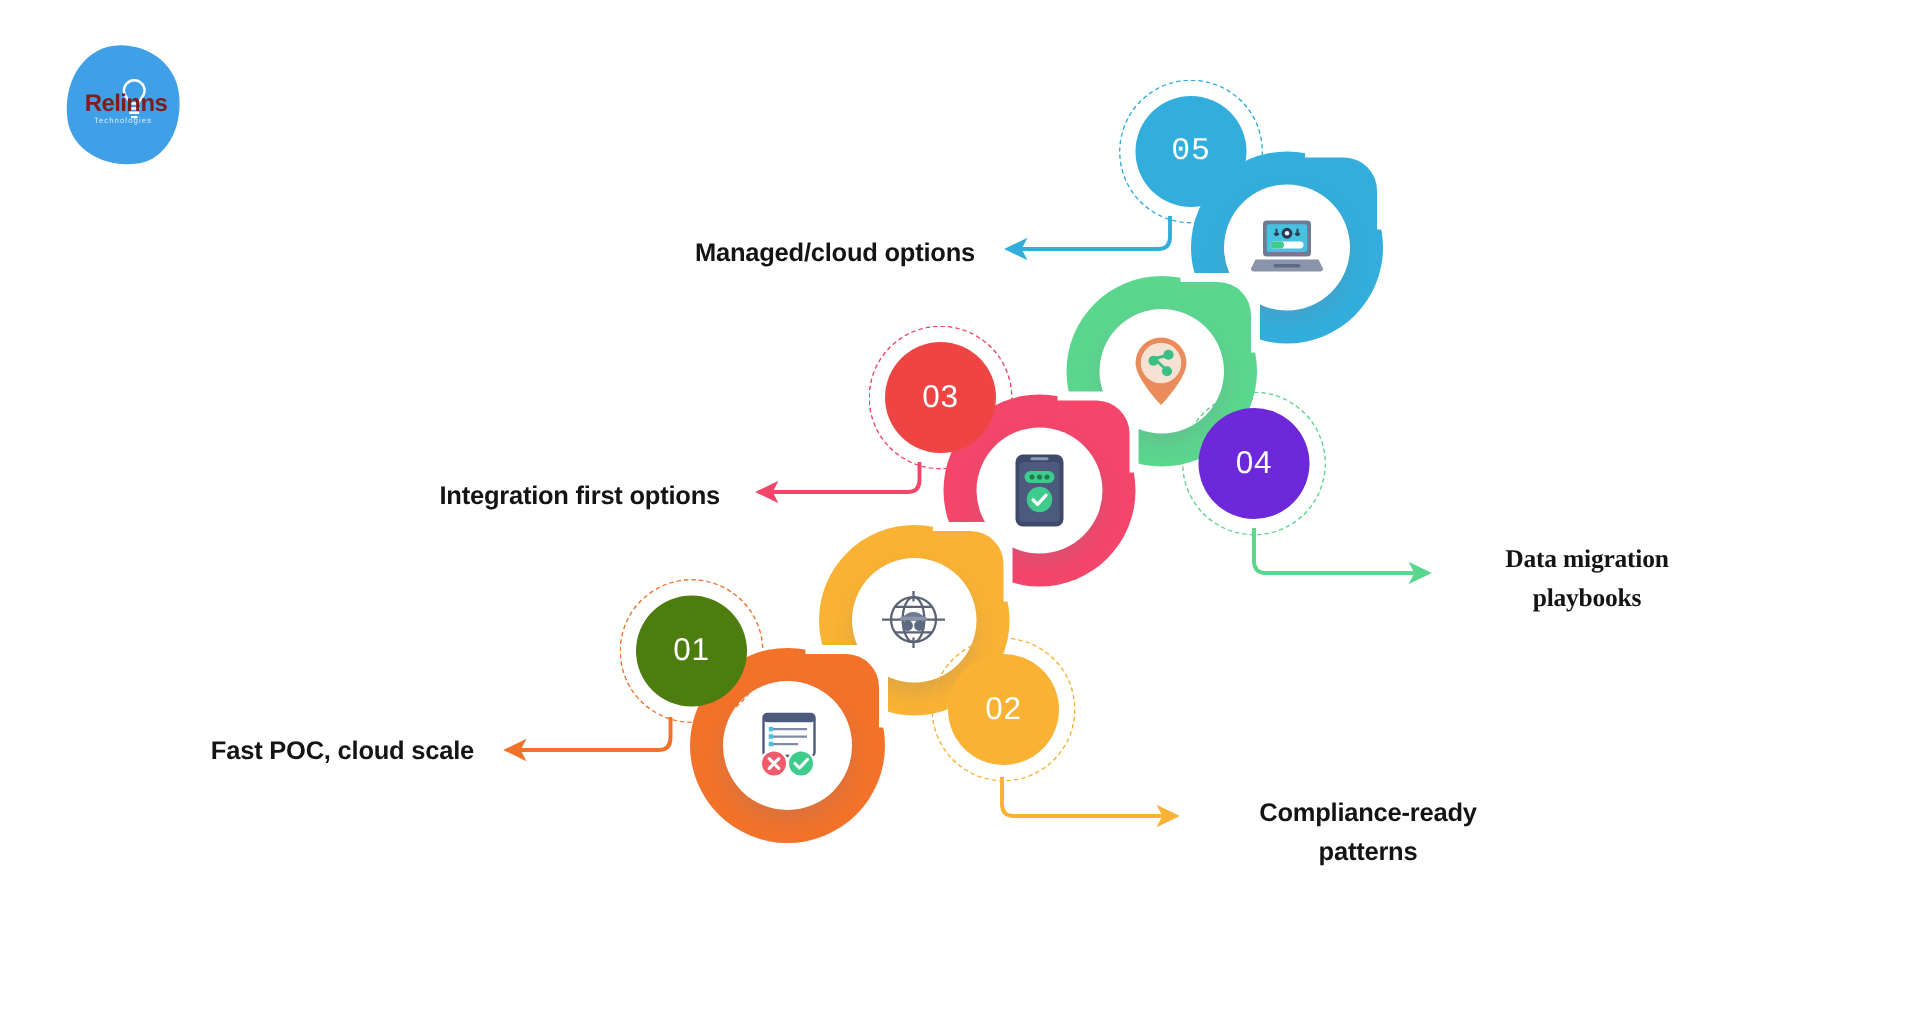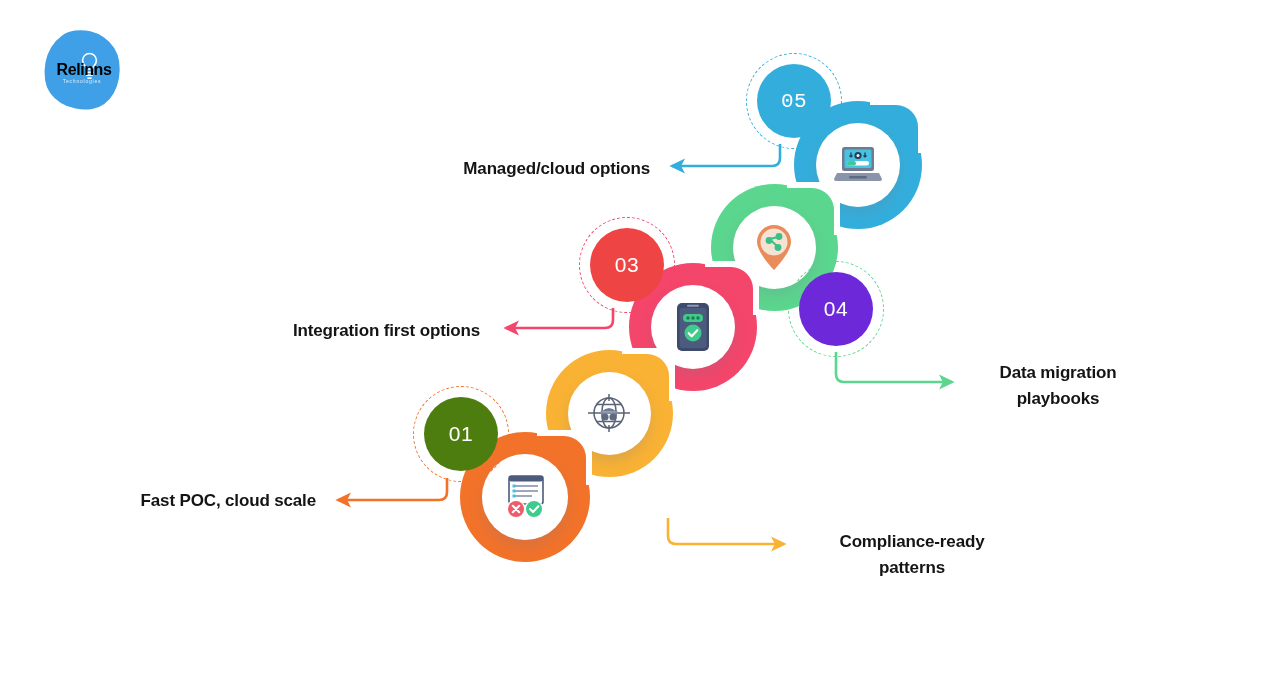--- a/index.html
+++ b/index.html
@@ -14,21 +14,21 @@
   
   #logo { position:absolute; left:44px; top:30px; width:76px; height:80px; }
   #logo .blob {
     position:absolute; inset:0;
     background:#3FA0E8;
     border-radius:48% 52% 44% 56% / 56% 46% 54% 44%;
     transform:rotate(-8deg);
   }
   #logo .logo-text {
     position:absolute; left:4px; right:0; top:31px;
-    text-align:center; color:#000000;
+    text-align:center; color:#7f1d1d;
     font-size:16px; font-weight:bold; letter-spacing:-.4px;
   }
   #logo .logo-sub {
     position:absolute; left:0; right:0; top:48px;
     text-align:center; color:#d9ecfb;
     font-size:5.2px; letter-spacing:.7px;
   }
   #logo .bulb { position:absolute; left:37px; top:22px; }
 
   
@@ -178,21 +178,21 @@
           <circle cx="18" cy="18.5" r="3.4" fill="#3BBF86"></circle>
           <circle cx="27" cy="25.5" r="3.4" fill="#3BBF86"></circle>
         </svg>
       </span>
     </div>
   </div>
   <div class="badge" style="left:799px; top:272px;">
     <div class="dash" style="border-color:#5BD68E;"></div>
     <div class="disc" style="background:#6d28d9;">04</div>
   </div>
-  <div class="label right" style="left:962px; top:360px; width:192px;">Data migration
+  <div class="label right" style="left:962px; top:360px; width:192px;font-family:Liberation Serif, serif;">Data migration
 playbooks</div>
 
   <div class="node" style="left:629px; top:263px; width:128px; height:128px;">
     <div class="ring" style="background:#F4456A;">
       <div class="notch" style="right:-2px; top:-2px; background:#ffffff; border-bottom-left-radius:40px;"></div>
       <div class="notch" style="right:4px; top:4px; background:#F4456A; border-radius:0 22px 0 0;"></div>
     </div>
     <div class="inner">
       <span>
         <svg width="34" height="50" viewBox="0 0 34 50">
@@ -234,20 +234,24 @@
             <line x1="4" y1="24" x2="11" y2="24"></line>
             <line x1="39" y1="24" x2="46" y2="24"></line>
           </g>
           <path d="M17.5 22.5 q7.5 -7 15 0 z" fill="#6F7B93"></path>
           <rect x="16" y="22.2" width="18" height="2.4" rx="1.2" fill="#8A95AB"></rect>
           <circle cx="21" cy="28" r="3.6" fill="#5E6A80"></circle>
           <circle cx="29" cy="28" r="3.6" fill="#5E6A80"></circle>
         </svg>
       </span>
     </div>
+  </div>
+  <div class="badge" style="left:632px; top:436px;">
+    <div class="dash" style="border-color:#F9B233;"></div>
+    <div class="disc" style="background:#F9B233;">02</div>
   </div>
   <div class="label right" style="left:800px; top:529px; width:224px;">Compliance-ready
 patterns</div>
 
   <div class="node" style="left:460px; top:432px; width:130px; height:130px;">
     <div class="ring" style="background:#F2722A;">
       <div class="notch" style="right:-2px; top:-2px; background:#ffffff; border-bottom-left-radius:40px;"></div>
       <div class="notch" style="right:4px; top:4px; background:#F2722A; border-radius:0 22px 0 0;"></div>
     </div>
     <div class="inner">

